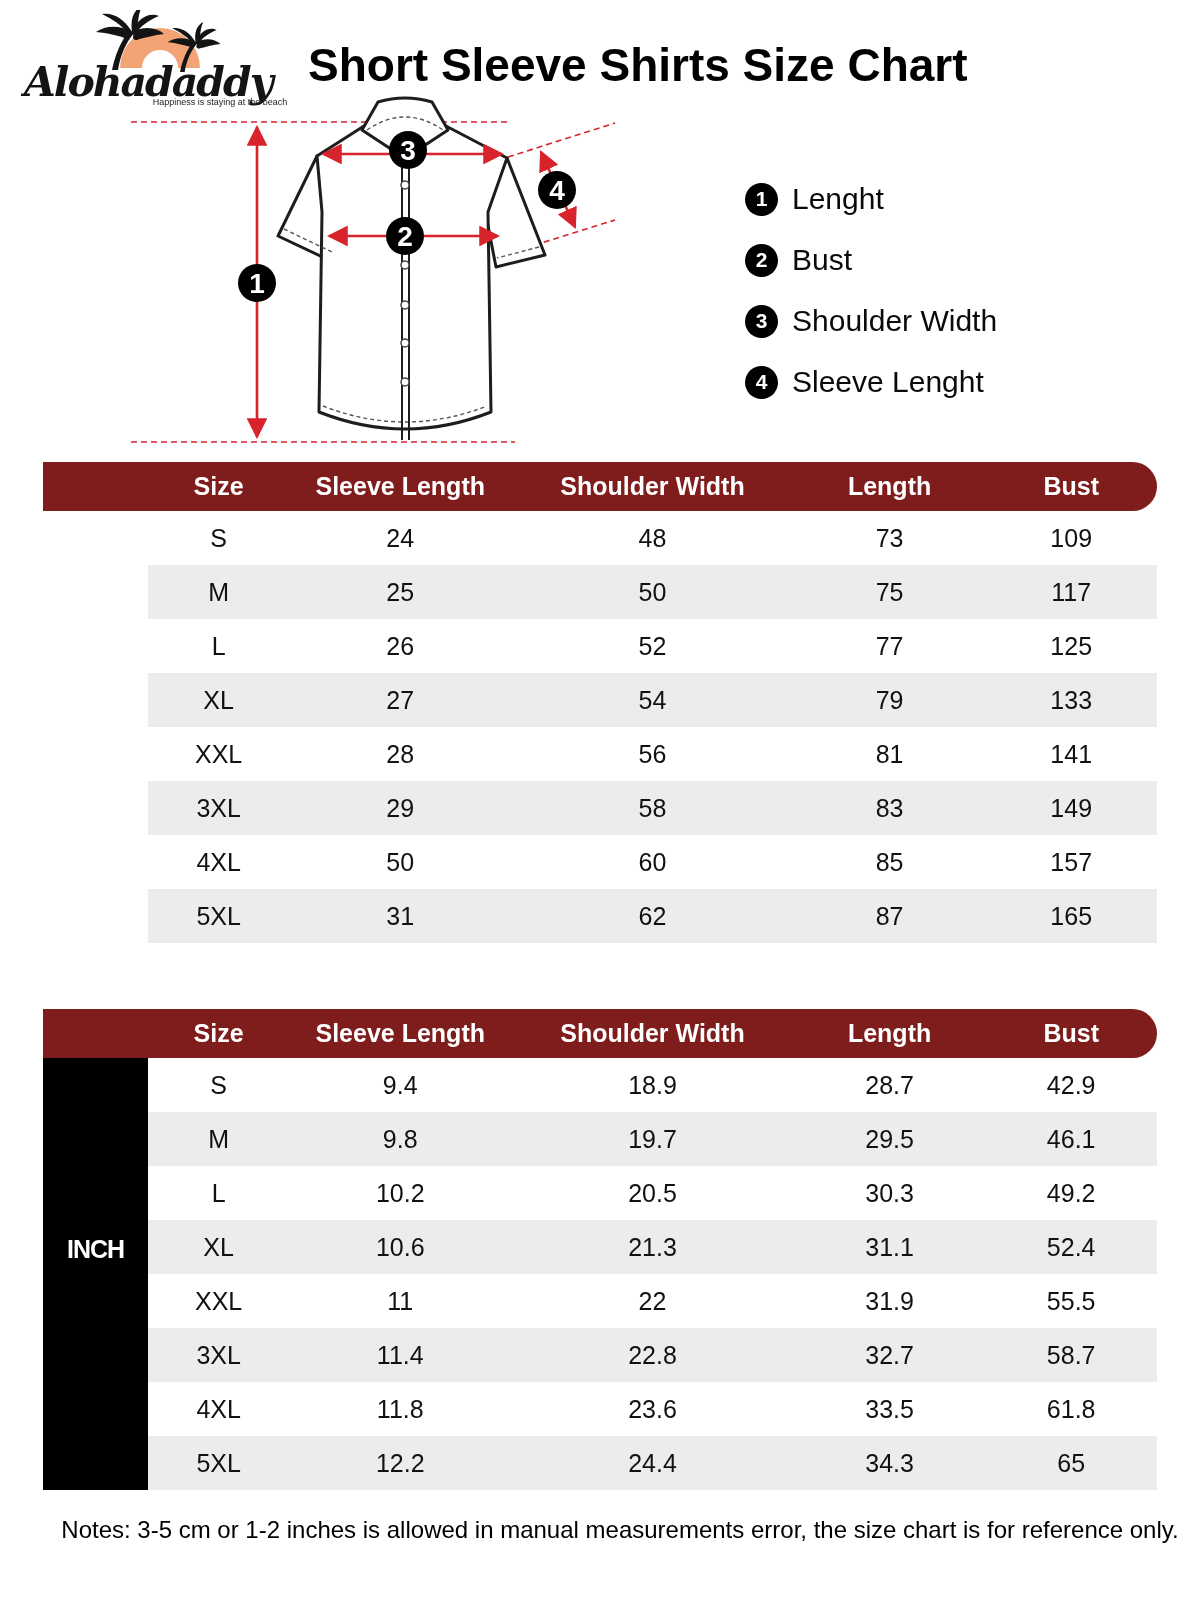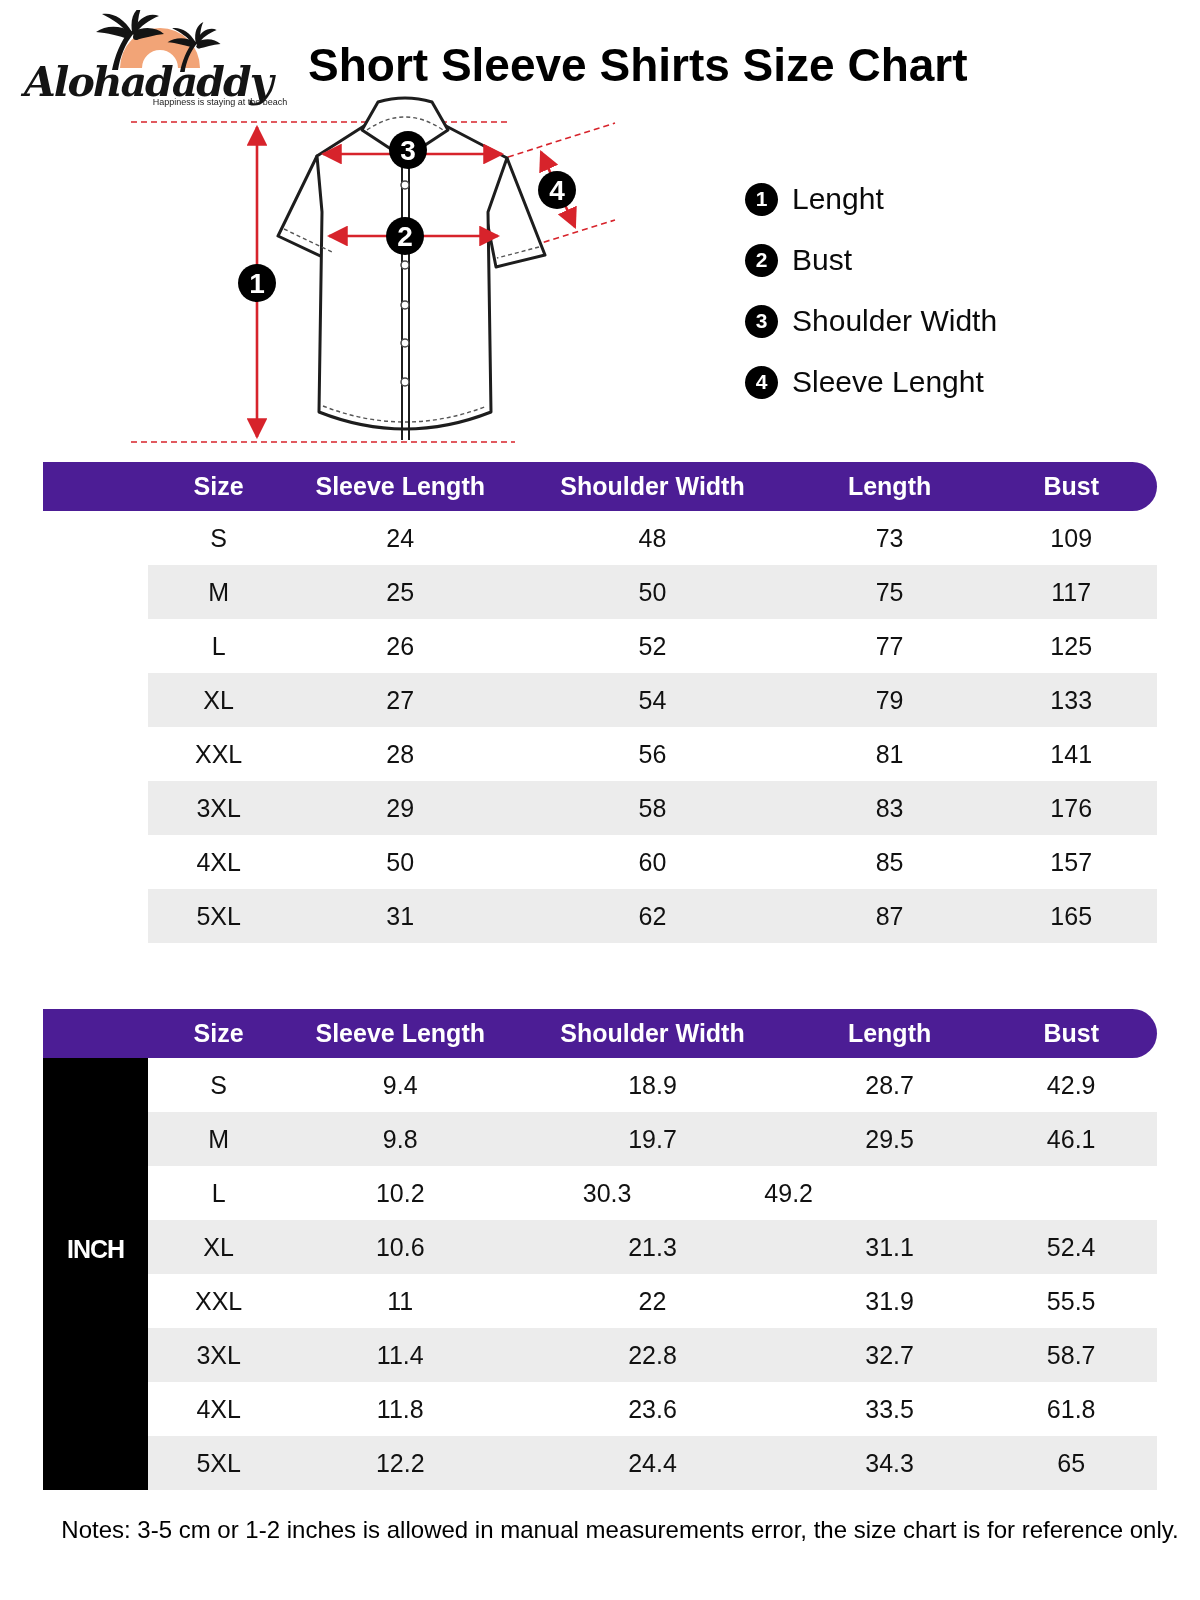--- a/index.html
+++ b/index.html
@@ -23,21 +23,21 @@
   .llabel{margin-left:14px;font-size:30px;color:#0a0a0a;}
 
   
   .size-table{position:absolute;left:43px;width:1114px;}
   #cm-table{top:462px;height:481px;}
   #inch-table{top:1009px;height:481px;}
   .side-col{position:absolute;left:0;top:0;bottom:0;width:105px;background:#000;
             display:flex;align-items:center;justify-content:center;color:#fff;font-weight:bold;}
   #cm-table .side-col{font-size:46px;}
   #inch-table .side-col{font-size:25px;letter-spacing:-1px;}
-  .thead{position:relative;height:49px;margin-left:0;background:#4c1d95;border-radius:0 26px 26px 0;
+  .thead{position:relative;height:49px;margin-left:0;background:#7f1d1d;border-radius:0 26px 26px 0;
          display:flex;align-items:center;padding-left:105px;box-sizing:border-box;color:#fff;
          font-weight:bold;font-size:25px;}
   .tbody{margin-left:105px;}
   .trow{height:54px;display:flex;align-items:center;font-size:25px;background:#fff;}
   .trow.alt{background:#ececec;}
   .tcell,.hcell{text-align:center;}
   .c0{width:14%;} .c1{width:22%;} .c2{width:28%;} .c3{width:19%;} .c4{width:17%;}
 
   
   #notes{position:absolute;left:0;right:0;top:1516px;margin:0;text-align:center;
@@ -197,21 +197,21 @@
           <div class="tcell c1">28</div>
           <div class="tcell c2">56</div>
           <div class="tcell c3">81</div>
           <div class="tcell c4">141</div>
         </div>
         <div class="trow alt">
           <div class="tcell c0">3XL</div>
           <div class="tcell c1">29</div>
           <div class="tcell c2">58</div>
           <div class="tcell c3">83</div>
-          <div class="tcell c4">176</div>
+          <div class="tcell c4">149</div>
         </div>
         <div class="trow">
           <div class="tcell c0">4XL</div>
           <div class="tcell c1">50</div>
           <div class="tcell c2">60</div>
           <div class="tcell c3">85</div>
           <div class="tcell c4">157</div>
         </div>
         <div class="trow alt">
           <div class="tcell c0">5XL</div>
@@ -243,20 +243,21 @@
         <div class="trow alt">
           <div class="tcell c0">M</div>
           <div class="tcell c1">9.8</div>
           <div class="tcell c2">19.7</div>
           <div class="tcell c3">29.5</div>
           <div class="tcell c4">46.1</div>
         </div>
         <div class="trow">
           <div class="tcell c0">L</div>
           <div class="tcell c1">10.2</div>
+          <div class="tcell c2">20.5</div>
           <div class="tcell c3">30.3</div>
           <div class="tcell c4">49.2</div>
         </div>
         <div class="trow alt">
           <div class="tcell c0">XL</div>
           <div class="tcell c1">10.6</div>
           <div class="tcell c2">21.3</div>
           <div class="tcell c3">31.1</div>
           <div class="tcell c4">52.4</div>
         </div>

